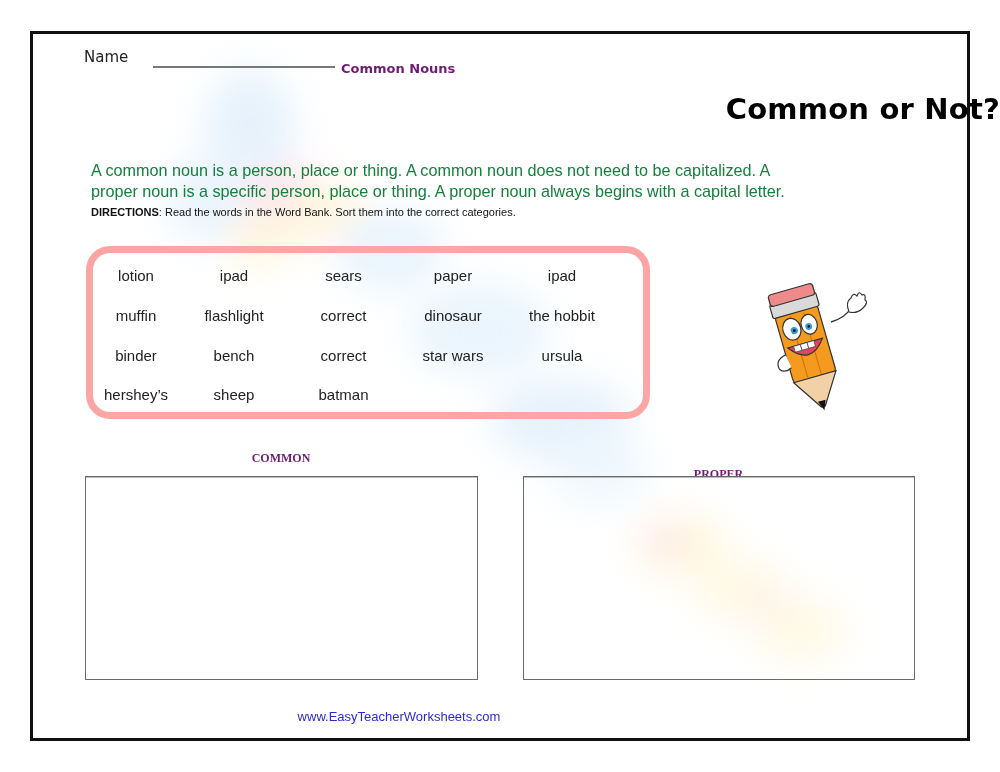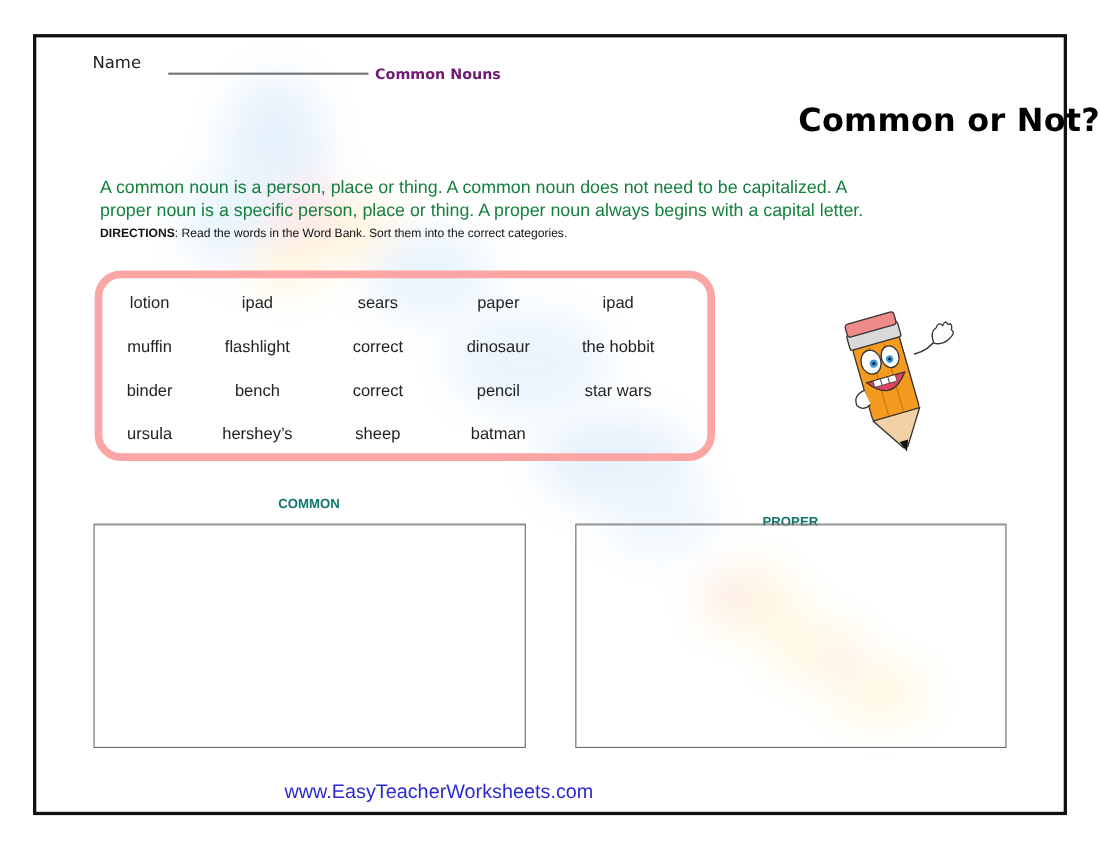--- a/index.html
+++ b/index.html
@@ -103,44 +103,44 @@
       color: #222;
     }
 
     .mascot {
       left: 765px; top: 278px;
       width: 105px; height: 138px;
     }
 
     .col-label {
       top: 451px;
-      font-family: Liberation Sans, sans-serif;
+      font-family: Liberation Serif, serif;
       font-weight: bold;
       font-size: 12px;
-      color: #0f766e;
+      color: #701a75;
       text-align: center;
     }
     .col-label.common { left: 85px; width: 392px; }
     .col-label.proper { left: 523px; width: 391px; margin-top: 16px; }
 
     .sort-box {
       top: 476px;
       height: 202px;
       border: 1px solid #6a6a6a;
       box-shadow: inset 0 1px 0 #bbb;
       background: transparent;
     }
     .sort-box.common { left: 85px; width: 391px; }
     .sort-box.proper { left: 523px; width: 390px; }
 
     .footer {
       left: 0; top: 709px;
       width: 798px;
       text-align: center;
-      font-size: 18px;
+      font-size: 13px;
       color: #2a2ad0;
     }
   </style>
 </head>
 <body>
 
 <div class="page-frame"></div>
 
 <svg class="watermark" viewBox="0 0 1000 772" xmlns="http://www.w3.org/2000/svg">
   <defs>
@@ -189,21 +189,20 @@
 
     <div class="word">muffin</div>
     <div class="word">flashlight</div>
     <div class="word">correct</div>
     <div class="word">dinosaur</div>
     <div class="word">the hobbit</div>
 
     <div class="word">binder</div>
     <div class="word">bench</div>
     <div class="word">correct</div>
-    <div class="word">pencil</div>
     <div class="word">star wars</div>
 
     <div class="word">ursula</div>
     <div class="word">hershey’s</div>
     <div class="word">sheep</div>
     <div class="word">batman</div>
   </div>
 </div>
 
 <svg class="layer mascot" viewBox="0 0 105 138" xmlns="http://www.w3.org/2000/svg">

